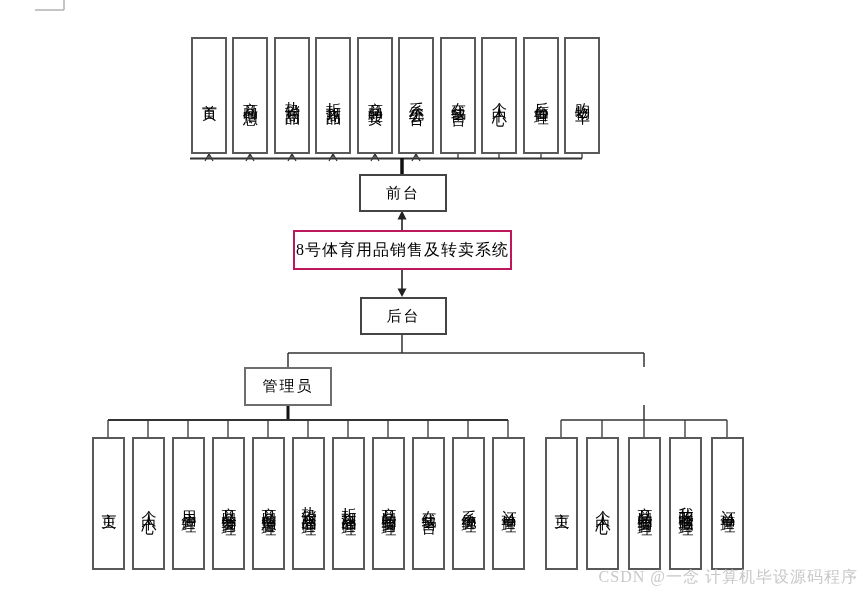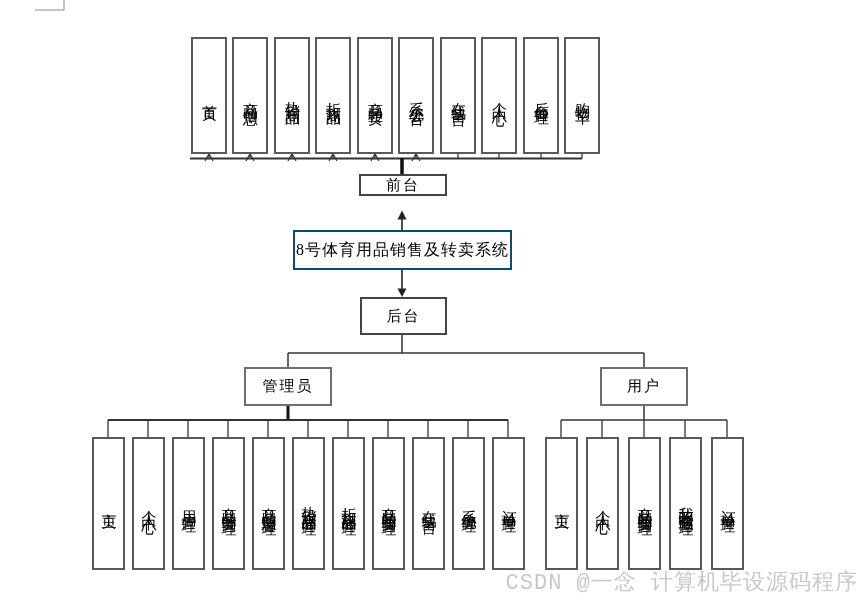--- a/index.html
+++ b/index.html
@@ -36,31 +36,31 @@
   .hbox{
     position:absolute;
     box-sizing:border-box;
     background:#ffffff;
     border:2px solid #444444;
     display:flex;align-items:center;justify-content:center;
     font-size:15px;color:#000;
     letter-spacing:2px;
     z-index:2;
   }
-  .root-box{border:2px solid #0c4a6e;font-size:16px;letter-spacing:1px;}
+  .root-box{border:2px solid #be185d;font-size:16px;letter-spacing:1px;}
   .role-box{border:2px solid #6e6e6e;}
 
   .watermark{
     position:absolute;
     right:5px;top:567px;
-    font-size:22px;
+    font-size:16px;
     letter-spacing:1px;
     color:rgba(197,197,197,0.95);
     text-shadow:1px 1px 0 #ffffff;
-    font-family:Liberation Mono, monospace;
+    font-family:Liberation Serif, serif;
     z-index:3;
     white-space:nowrap;
   }
 </style>
 </head>
 <body>
 
 <div id="canvas">
 
   <svg id="connectors" width="863" height="596" viewBox="0 0 863 596">
@@ -149,36 +149,33 @@
   <div class="vbox top-feature" style="left:481px">
       <span>个人中心</span>
     </div>
   <div class="vbox top-feature" style="left:523px">
       <span>后台管理</span>
     </div>
   <div class="vbox top-feature" style="left:564px">
       <span>购物车</span>
     </div>
 
-  <div class="hbox" style="left:359px;top:174px;width:88px;height:22px">
+  <div class="hbox" style="left:359px;top:174px;width:88px;height:38px">
       <span>前台</span>
     </div>
   <div class="hbox root-box" style="left:293px;top:230px;width:219px;height:40px">
       <span>8号体育用品销售及转卖系统</span>
     </div>
   <div class="hbox role-box" style="left:244px;top:367px;width:88px;height:39px">
       <span>管理员</span>
     </div>
 
   <div class="hbox" style="left:360px;top:297px;width:87px;height:38px">
       <span>后台</span>
     </div>
-  <div class="hbox role-box" style="left:600px;top:367px;width:88px;height:39px">
-      <span>用户</span>
-    </div>
 
   <div class="vbox leaf" style="left:92px">
       <span>主页</span>
     </div>
   <div class="vbox leaf" style="left:132px">
       <span>个人中心</span>
     </div>
   <div class="vbox leaf" style="left:172px">
       <span>用户管理</span>
     </div>

